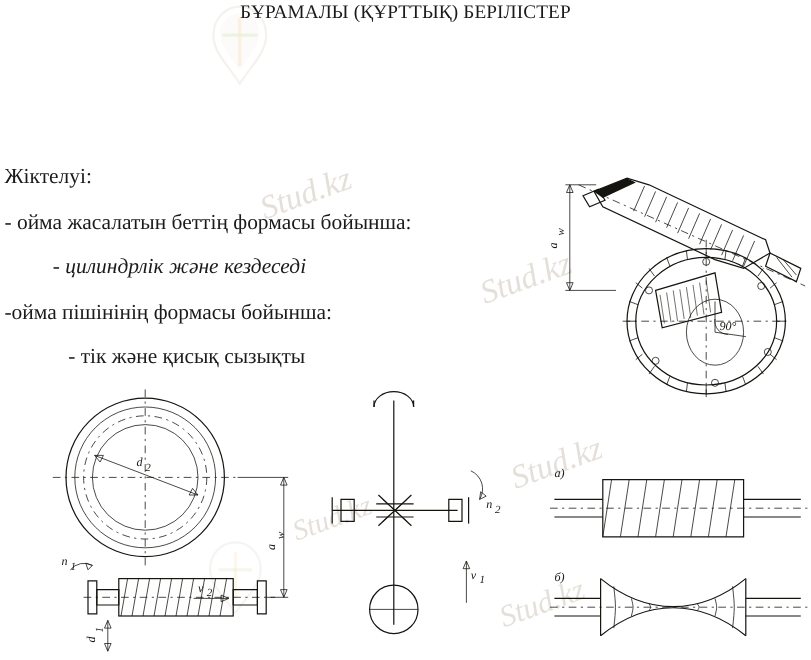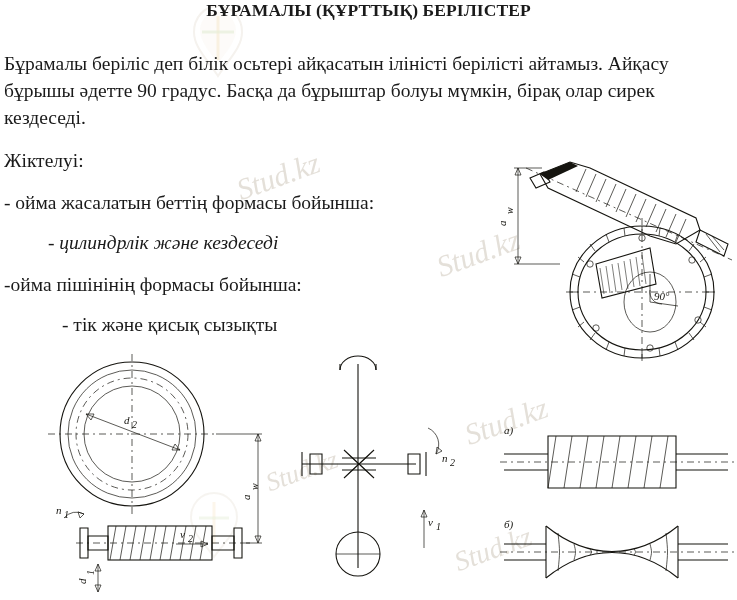--- a/index.html
+++ b/index.html
@@ -59,21 +59,21 @@
     opacity: .45;
     pointer-events: none;
   }
 
   
   .title {
     position: absolute;
     left: 0; top: 0;
     width: 737px;
     text-align: center;
-    font-weight: bold;
+    font-weight: normal;
     font-size: 17.5px;
     letter-spacing: .1px;
   }
 
   .para {
     position: absolute;
     left: 4px;
     width: 690px;
     font-size: 19.5px;
     line-height: 27px;
@@ -132,21 +132,20 @@
   </svg>
 
   <div class="wm wm1">Stud.kz</div>
   <div class="wm wm2">Stud.kz</div>
   <div class="wm wm3">Stud.kz</div>
   <div class="wm wm4">Stud.kz</div>
   <div class="wm wm5">Stud.kz</div>
 
   <div class="title">БҰРАМАЛЫ (ҚҰРТТЫҚ) БЕРІЛІСТЕР</div>
 
-  <div class="para" id="p-intro">Бұрамалы беріліс деп білік осьтері айқасатын іліністі берілісті айтамыз. Айқасу бұрышы  әдетте 90 градус. Басқа да бұрыштар болуы мүмкін, бірақ олар сирек кездеседі.</div>
 
   <div class="line" id="l-class">Жіктелуі:</div>
 
   <div class="line" id="l-b1">- ойма жасалатын беттің формасы бойынша:</div>
   <div class="line" id="l-b1sub">- цилиндрлік және кездеседі</div>
 
   <div class="line" id="l-b2">-ойма пішінінің формасы бойынша:</div>
   <div class="line" id="l-b2sub">- тік және қисық сызықты</div>
 
   <div class="fig" id="fig-worm">

